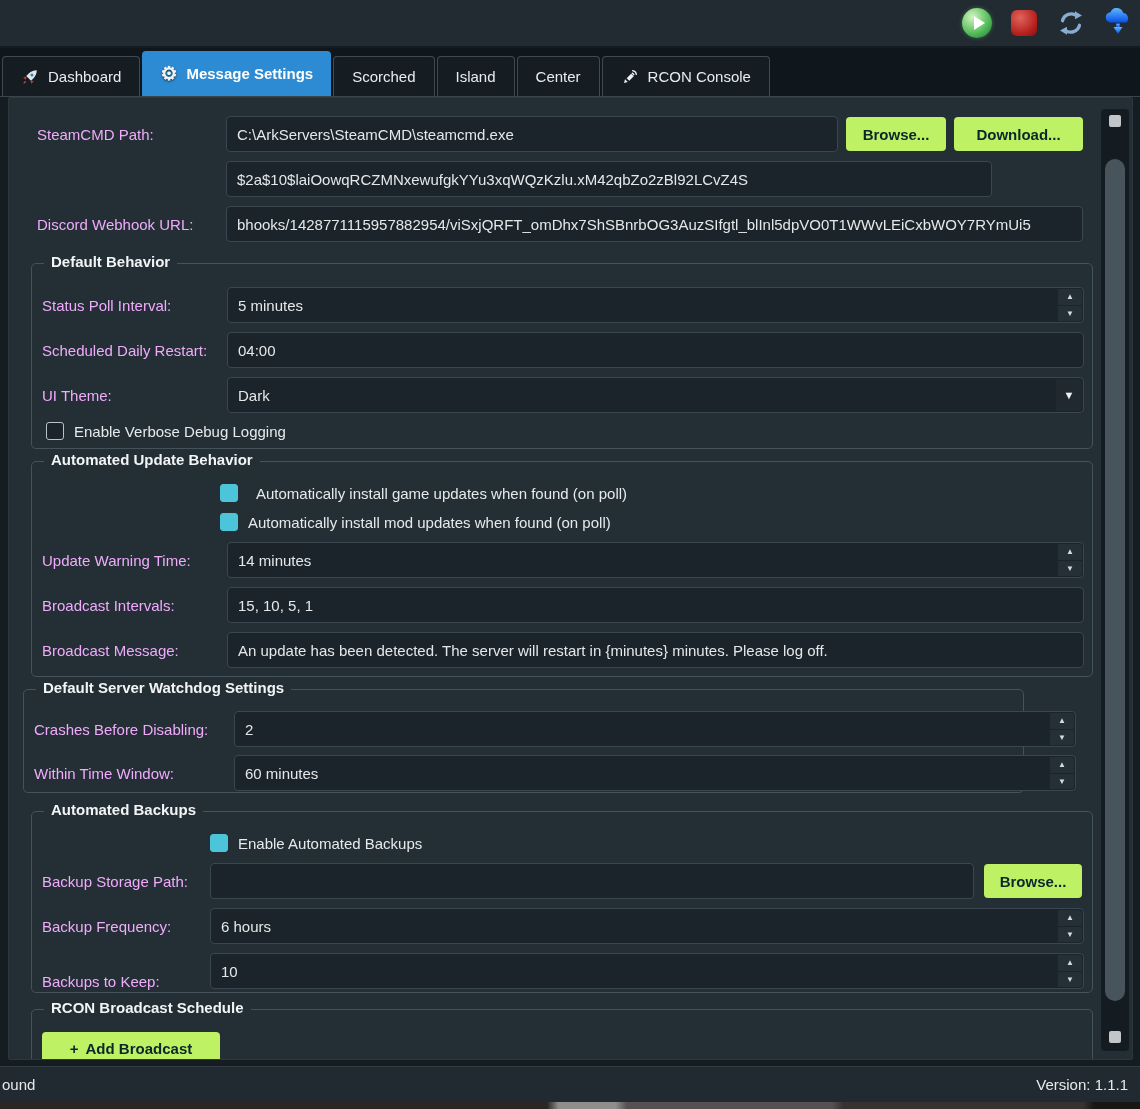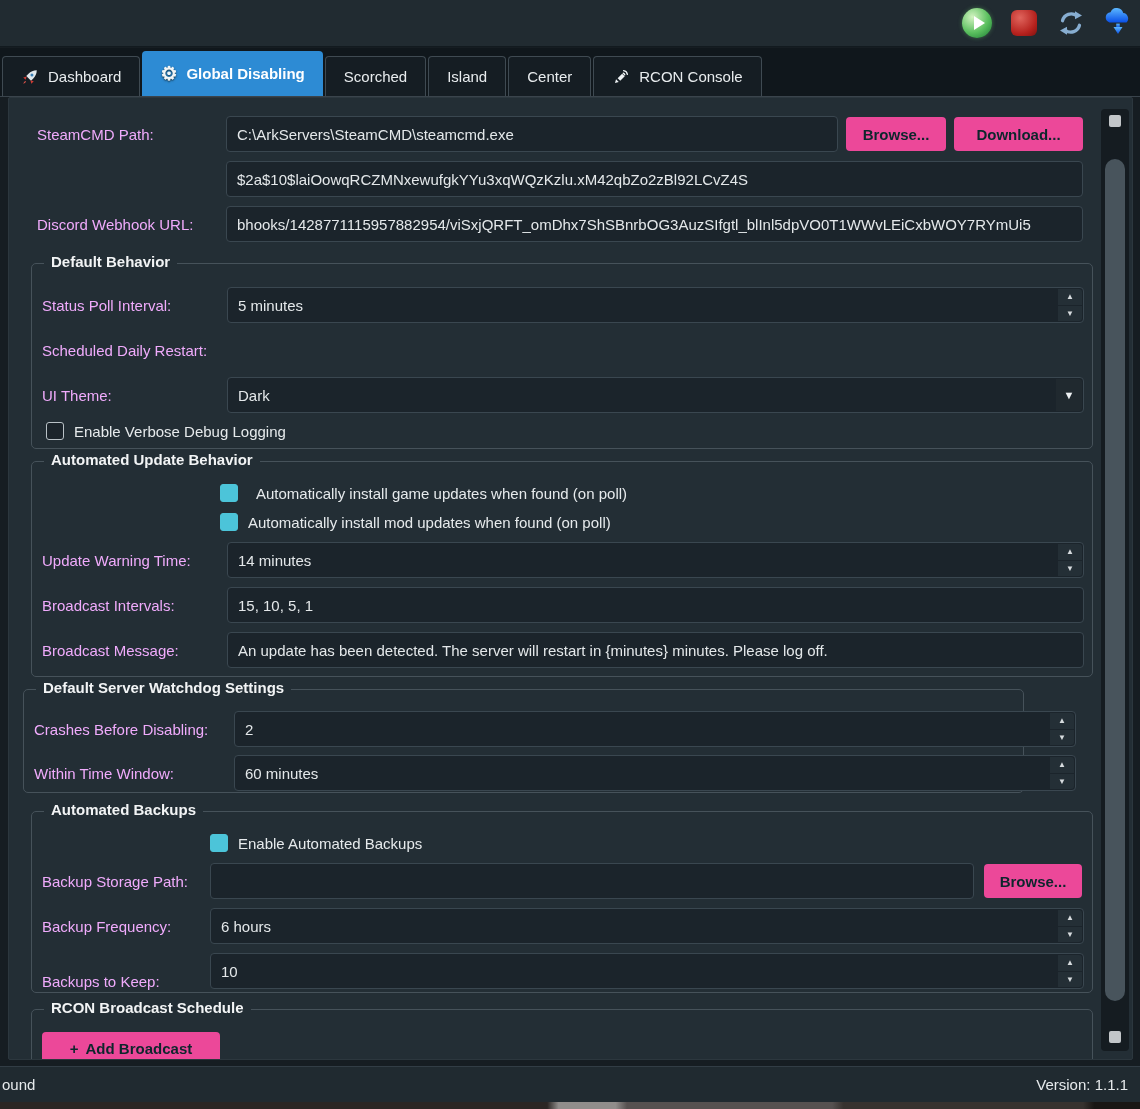--- a/index.html
+++ b/index.html
@@ -68,21 +68,21 @@
     font-size:8px; color:#d6dbde; background:#242f36;
   }
   .spinbtns .up { border-radius:0 3px 0 0; }
   .spinbtns .dn { border-radius:0 0 3px 0; }
   .ddarrow {
     position:absolute; right:1px; top:1px; bottom:1px; width:26px;
     display:flex; align-items:center; justify-content:center;
     font-size:11px; color:#eef1f3; background:#20292f; border-radius:0 3px 3px 0; cursor:pointer;
   }
   .btn-cyan {
-    position:absolute; background:#ec4899; color:#0d262c; font-weight:bold;
+    position:absolute; background:#bef264; color:#0d262c; font-weight:bold;
     border-radius:4px; display:flex; align-items:center; justify-content:center;
     cursor:pointer; gap:7px;
   }
   .groupbox { position:absolute; border:1px solid #46525a; border-radius:5px; }
   .legend {
     position:absolute; top:-11px; left:12px; background:#232e35;
     padding:0 7px; font-weight:bold; color:#f2f4f5;
   }
   .checkbox {
     position:absolute; width:18px; height:18px; border-radius:3px;
@@ -156,21 +156,21 @@
       <path d="M21 3c-4.4 0-8.2 1.8-11 4.6L7 10.6 13.4 17l3-3C19.2 11.2 21 7.4 21 3z" fill="#dfe7ec"></path>
       <circle cx="14.6" cy="9.4" r="2" fill="#3a7fb5"></circle>
       <path d="M7.6 11.4 l-4.6 1.2 3.2 3.2 z" fill="#cf3b33"></path>
       <path d="M12.6 16.4 l1.2 4.6 3.2-3.2 z" fill="#cf3b33"></path>
       <path d="M3 21 c2.4-0.6 3.8-2.6 3.8-2.6 l-1.2-1.2 S3.6 18.6 3 21z" fill="#e0534a"></path>
     </svg>
     <span>Dashboard</span>
   </div>
   <div class="tab active">
     <span class="gear-glyph">⚙</span>
-    <span>Global Disabling</span>
+    <span>Message Settings</span>
   </div>
   <div class="tab">
     <span>Scorched</span>
   </div>
   <div class="tab">
     <span>Island</span>
   </div>
   <div class="tab">
     <span>Center</span>
   </div>
@@ -191,21 +191,21 @@
   <div class="field" style="left:217px; top:18px; width:612px;">
     <span>C:\ArkServers\SteamCMD\steamcmd.exe</span>
   </div>
   <div class="btn-cyan" style="left:837px; top:19px; width:100px; height:34px;">
     <span>Browse...</span>
   </div>
   <div class="btn-cyan" style="left:945px; top:19px; width:129px; height:34px;justify-content:center;">
     <span>Download...</span>
   </div>
 
-  <div class="field" style="left:217px; top:63px; width:857px;text-align:right;">
+  <div class="field" style="left:217px; top:63px; width:766px;text-align:right;">
     <span>$2a$10$laiOowqRCZMNxewufgkYYu3xqWQzKzlu.xM42qbZo2zBl92LCvZ4S</span>
   </div>
 
   <div class="lbl" style="left:28px; top:108px;">Discord Webhook URL:</div>
   <div class="field" style="left:217px; top:108px; width:857px;">
     <span>bhooks/1428771115957882954/viSxjQRFT_omDhx7ShSBnrbOG3AuzSIfgtl_blInl5dpVO0T1WWvLEiCxbWOY7RYmUi5</span>
   </div>
 
   <div class="groupbox" style="left:22px; top:165px; width:1062px; height:186px;">
     <div class="legend">Default Behavior</div>
@@ -213,20 +213,23 @@
     <div class="lbl" style="left:10px; top:23px;">Status Poll Interval:</div>
     <div class="field" style="left:195px; top:23px; width:857px;">
       <span>5 minutes</span>
       <span class="spinbtns">
           <span class="up">▲</span>
           <span class="dn">▼</span>
         </span>
     </div>
 
     <div class="lbl" style="left:10px; top:68px;">Scheduled Daily Restart:</div>
+    <div class="field" style="left:195px; top:68px; width:857px;">
+      <span>04:00</span>
+    </div>
 
     <div class="lbl" style="left:10px; top:113px;">UI Theme:</div>
     <div class="field" style="left:195px; top:113px; width:857px;">
       <span>Dark</span>
       <span class="ddarrow">▼</span>
     </div>
 
     <span class="checkbox" style="left:14px; top:158px;"></span>
     <span class="cb-label" style="left:42px; top:158px;">Enable Verbose Debug Logging</span>
   </div>

